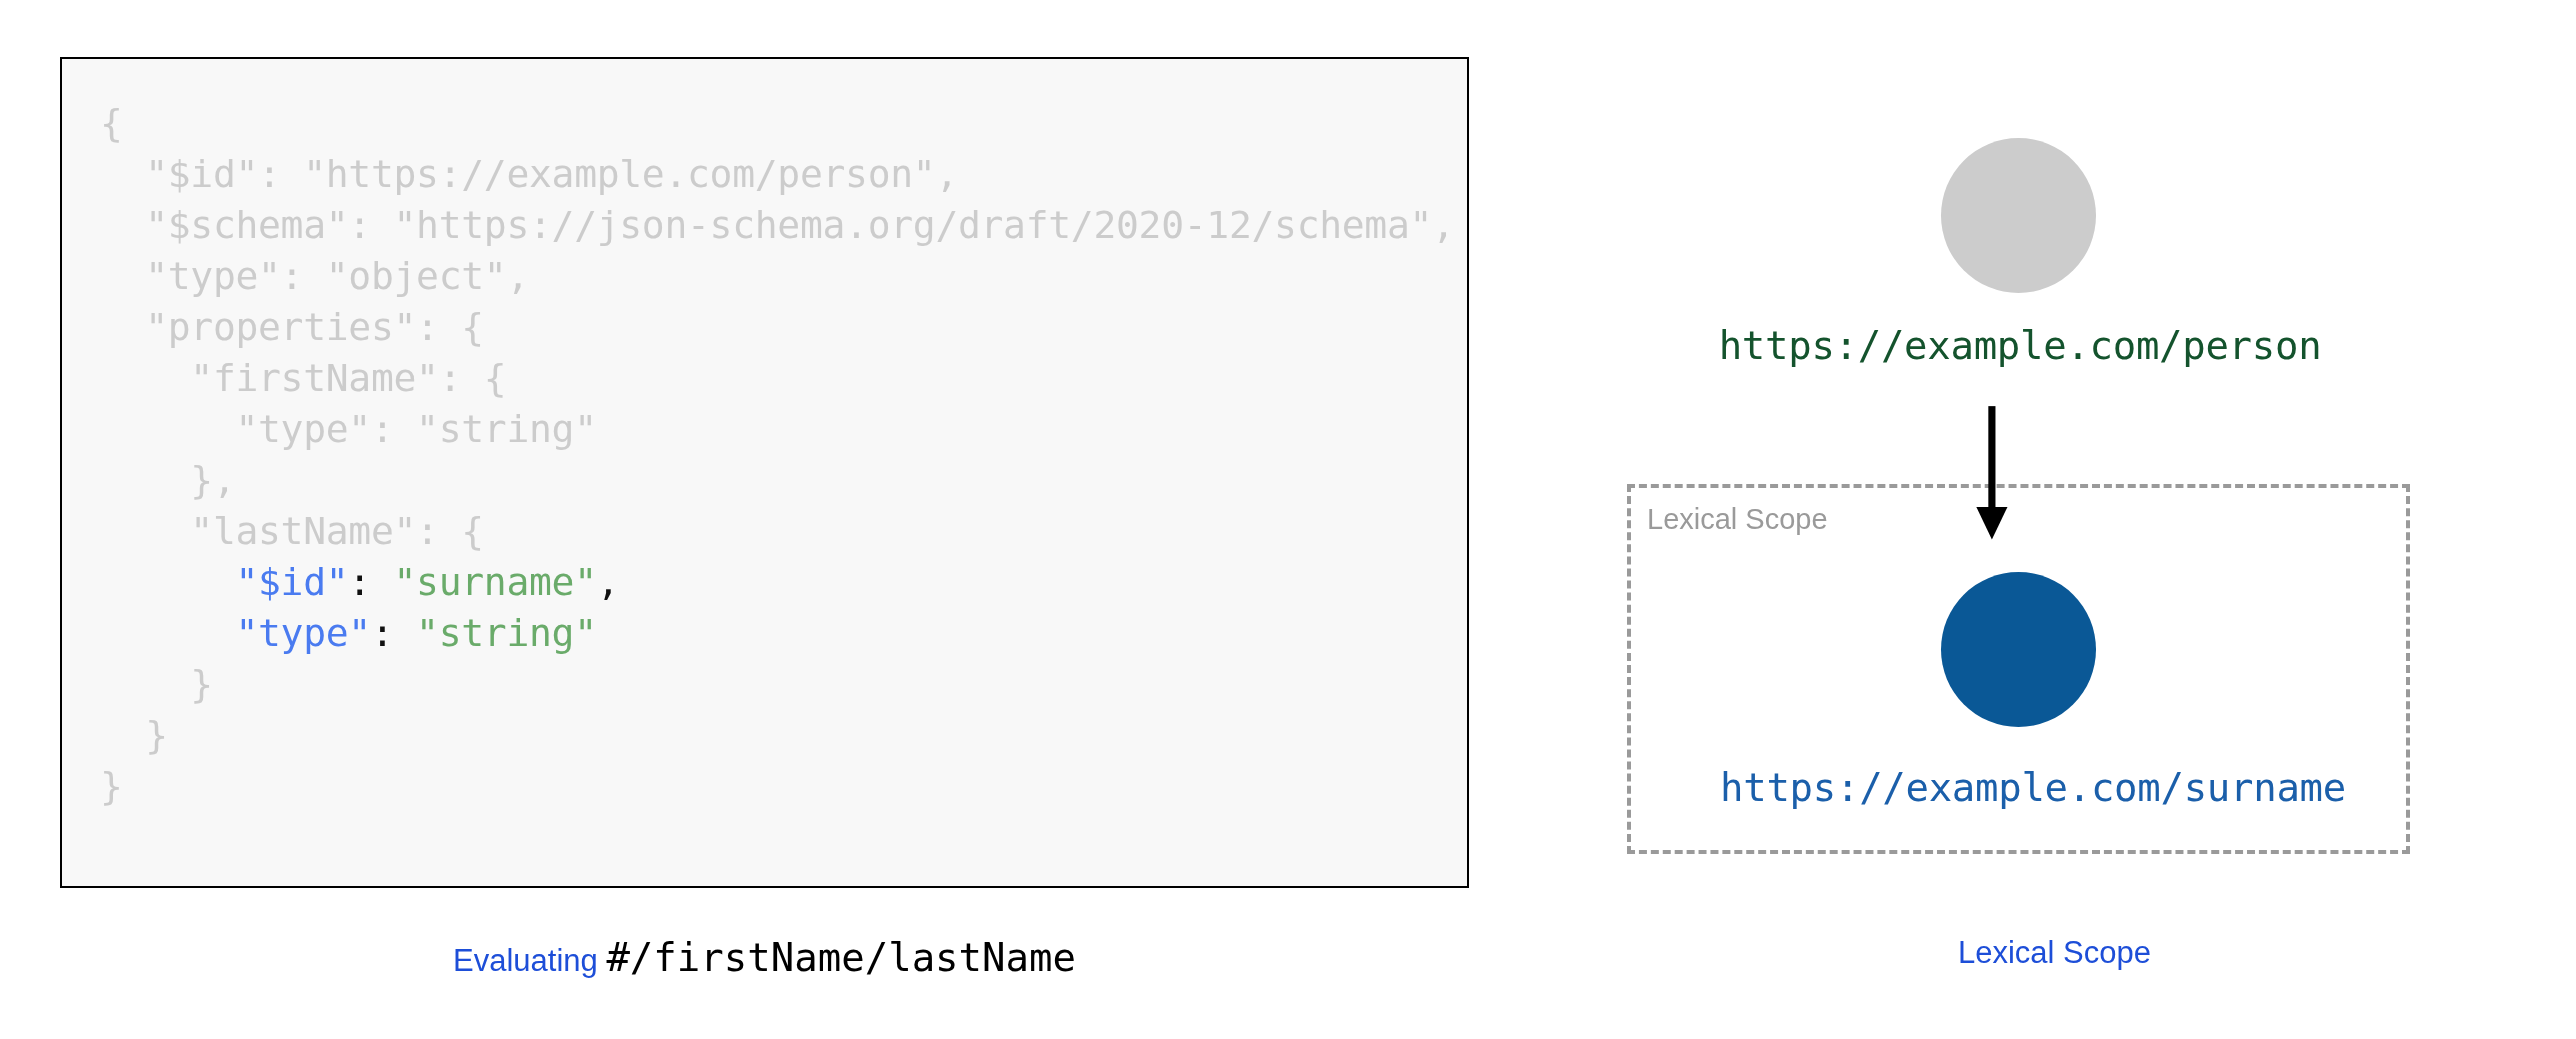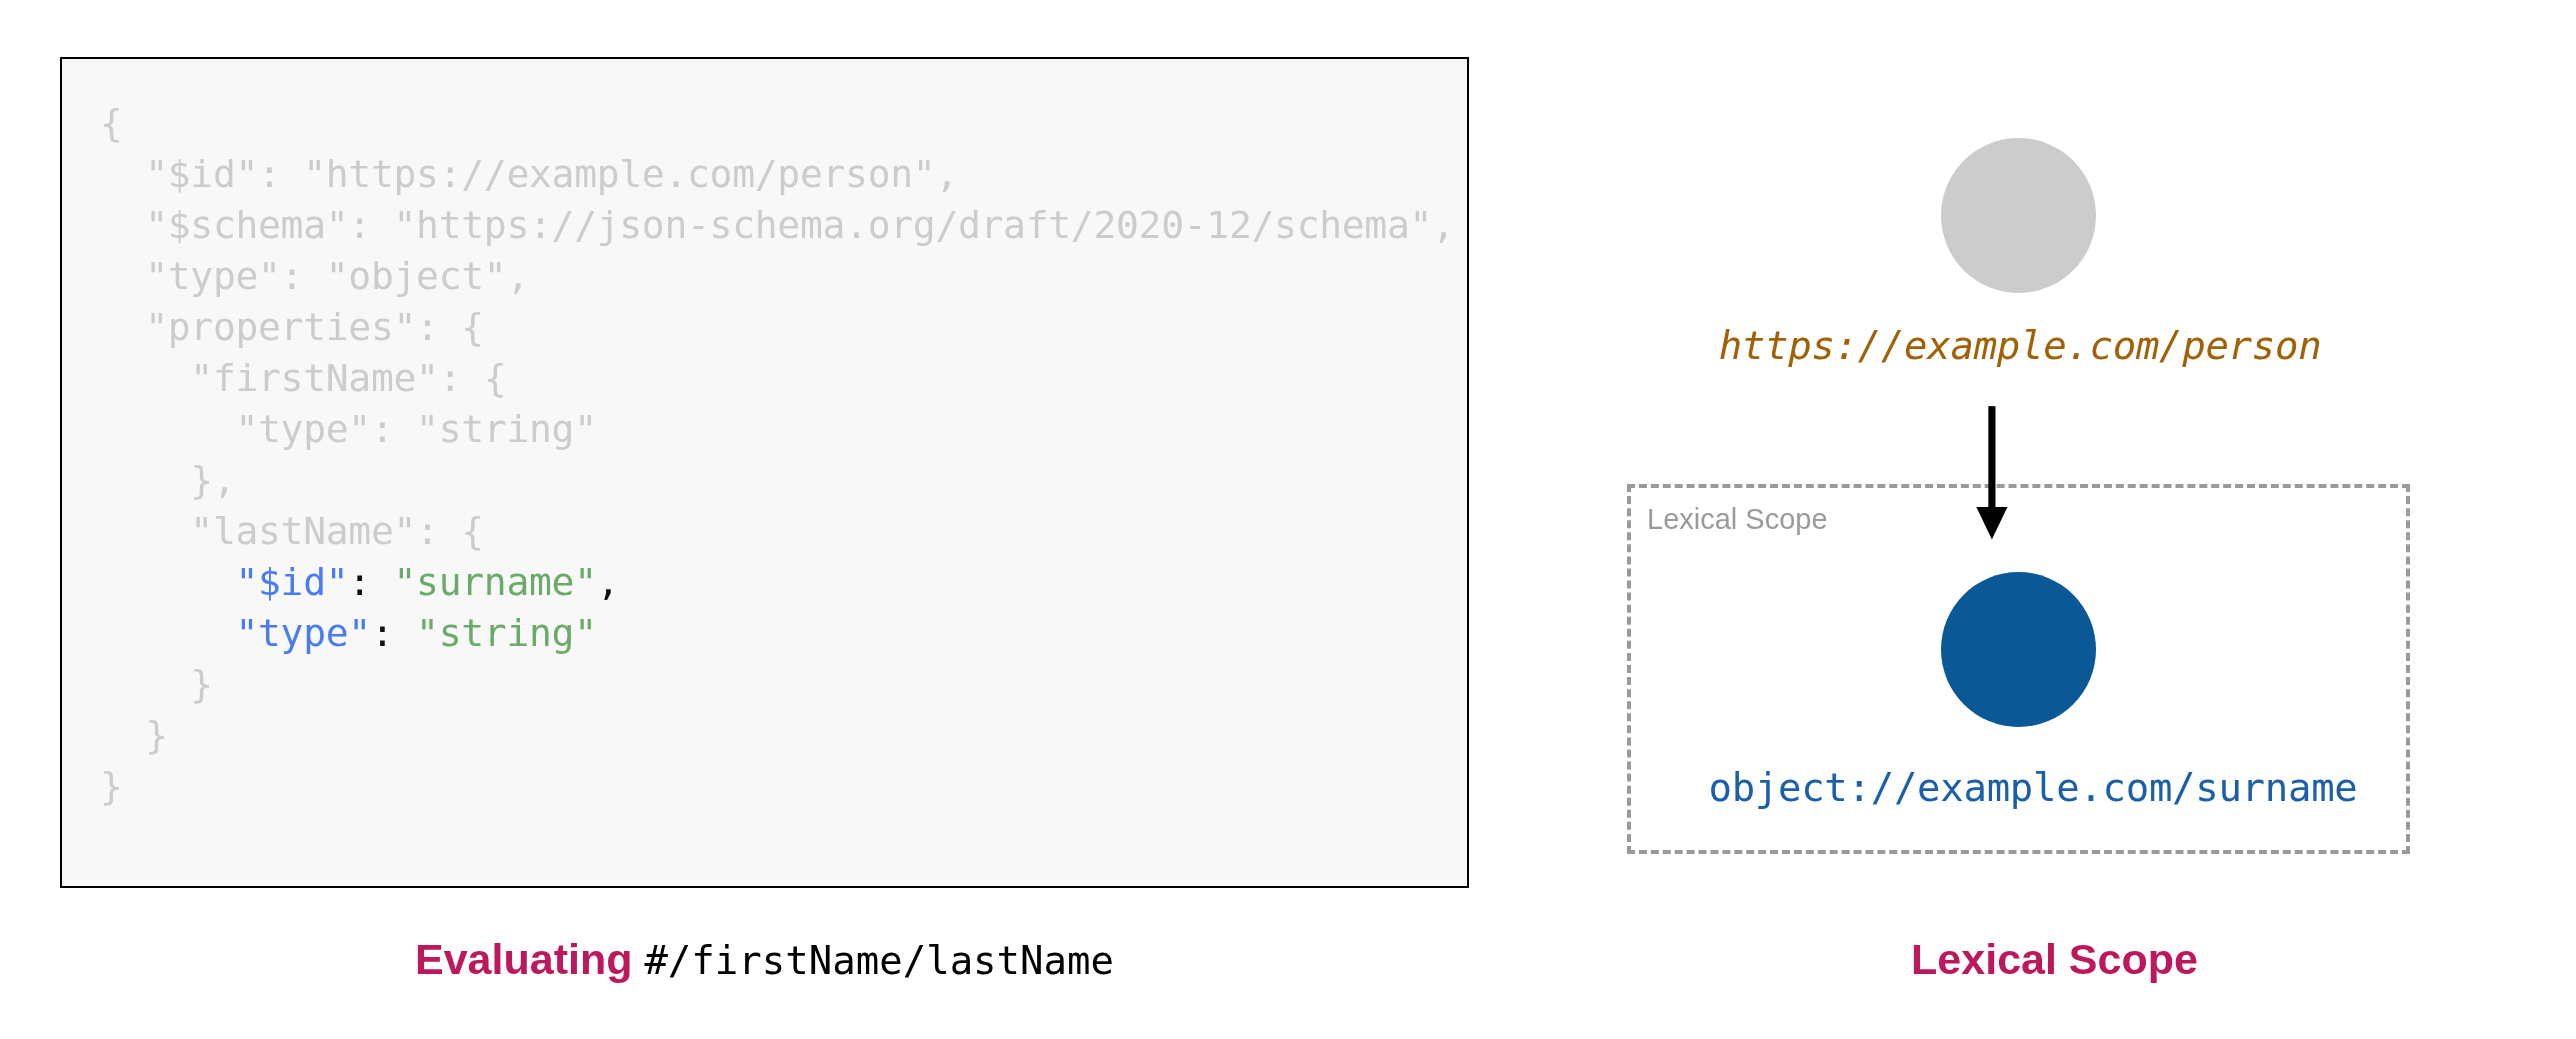--- a/index.html
+++ b/index.html
@@ -48,23 +48,23 @@
 
   #left-caption {
     position: absolute;
     left: 60px; top: 935px;
     width: 1409px;
     text-align: center;
     white-space: nowrap;
   }
   .cap-bold {
     font-family: "Liberation Sans", sans-serif;
-    font-weight: bold;
-    font-size: 43px;
-    color: #be185d;
+    font-weight: normal;
+    font-size: 31px;
+    color: #1d4ed8;
   }
   .cap-mono {
     font-family: "DejaVu Sans Mono", "Liberation Mono", monospace;
     font-size: 39px;
     color: #000000;
   }
 
   
   #right-panel {
     position: absolute;
@@ -90,22 +90,21 @@
     position: absolute;
     font-family: "DejaVu Sans Mono", "Liberation Mono", monospace;
     font-size: 39px;
     white-space: nowrap;
     text-align: center;
     letter-spacing: -0.3px;
   }
   #outer-node-label {
     left: 0; top: 323px;
     width: 974px;
-    color: #a16207;
-    font-style: italic;
+    color: #14532d;
   }
   #inner-node-label {
     left: 13px; top: 765px;
     width: 974px;
     color: #1b5faa;
   }
 
   #scope-arrow {
     position: absolute;
     left: 429px; top: 406px;
@@ -172,20 +171,20 @@
 
   <div id="lexical-scope-box"></div>
   <div id="lexical-scope-box-label">Lexical Scope</div>
 
   <svg id="scope-arrow" viewBox="0 0 180 215">
     <line x1="46" y1="0" x2="46" y2="160" stroke="#000000" stroke-width="11"></line>
     <polygon points="46,205 22,155 70,155" fill="#000000"></polygon>
   </svg>
 
   <div id="inner-node-circle" class="node-circle"></div>
-  <div id="inner-node-label" class="node-label">object://example.com/surname</div>
+  <div id="inner-node-label" class="node-label">https://example.com/surname</div>
 
   <div id="right-caption">
     <span class="cap-bold">Lexical Scope</span>
   </div>
 
 </div>
 
 
 </body></html>

